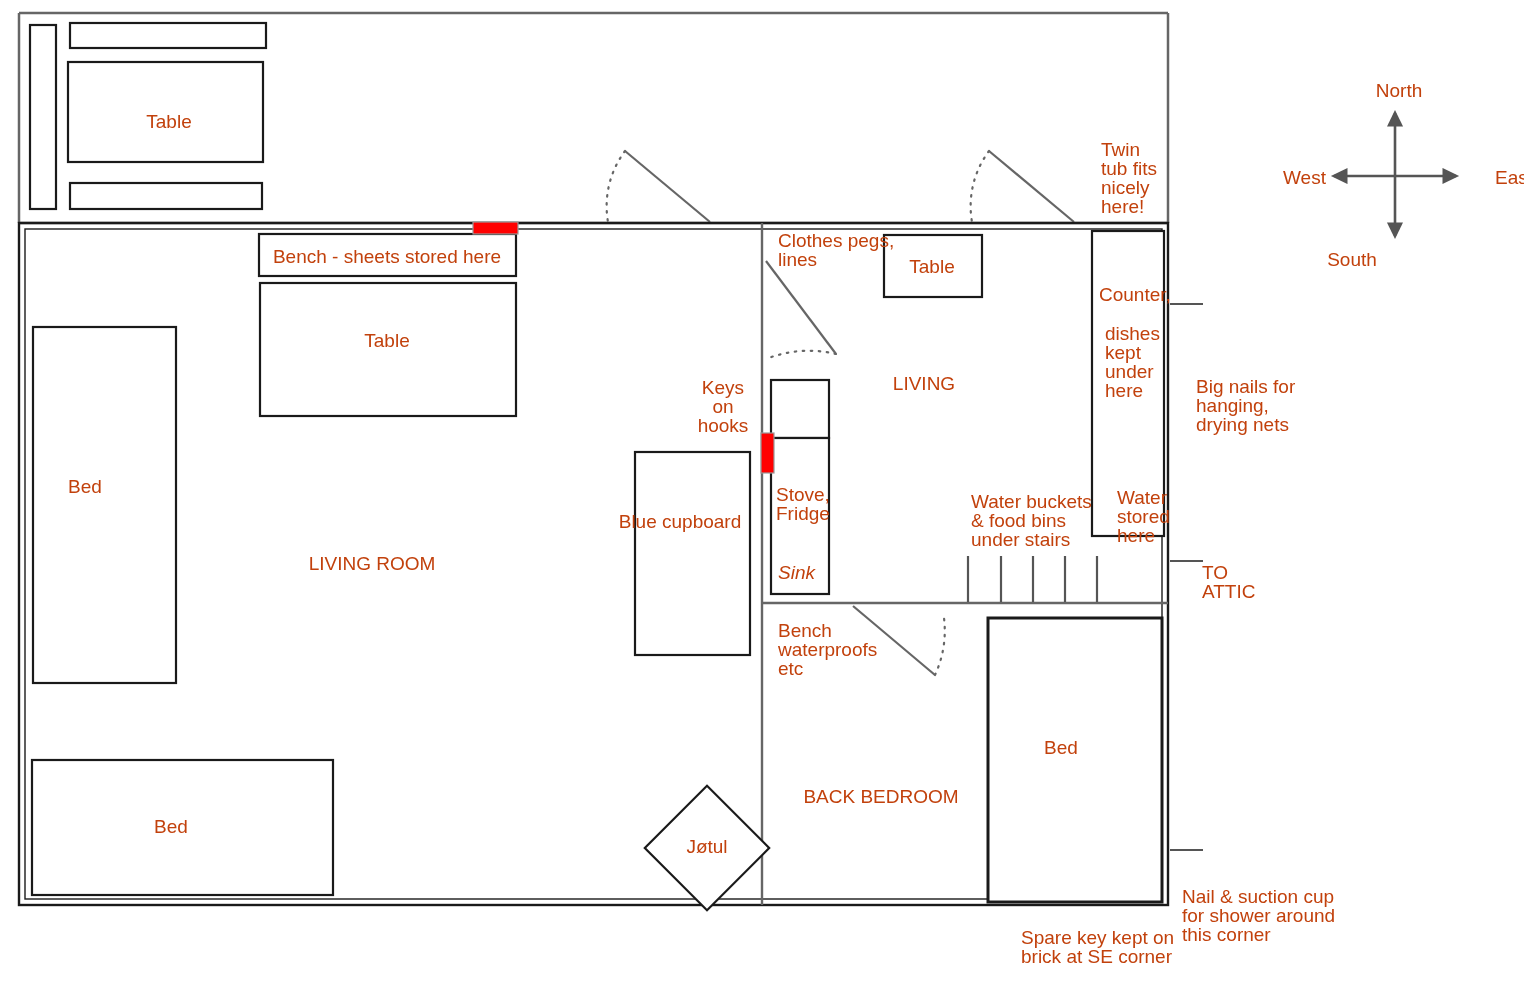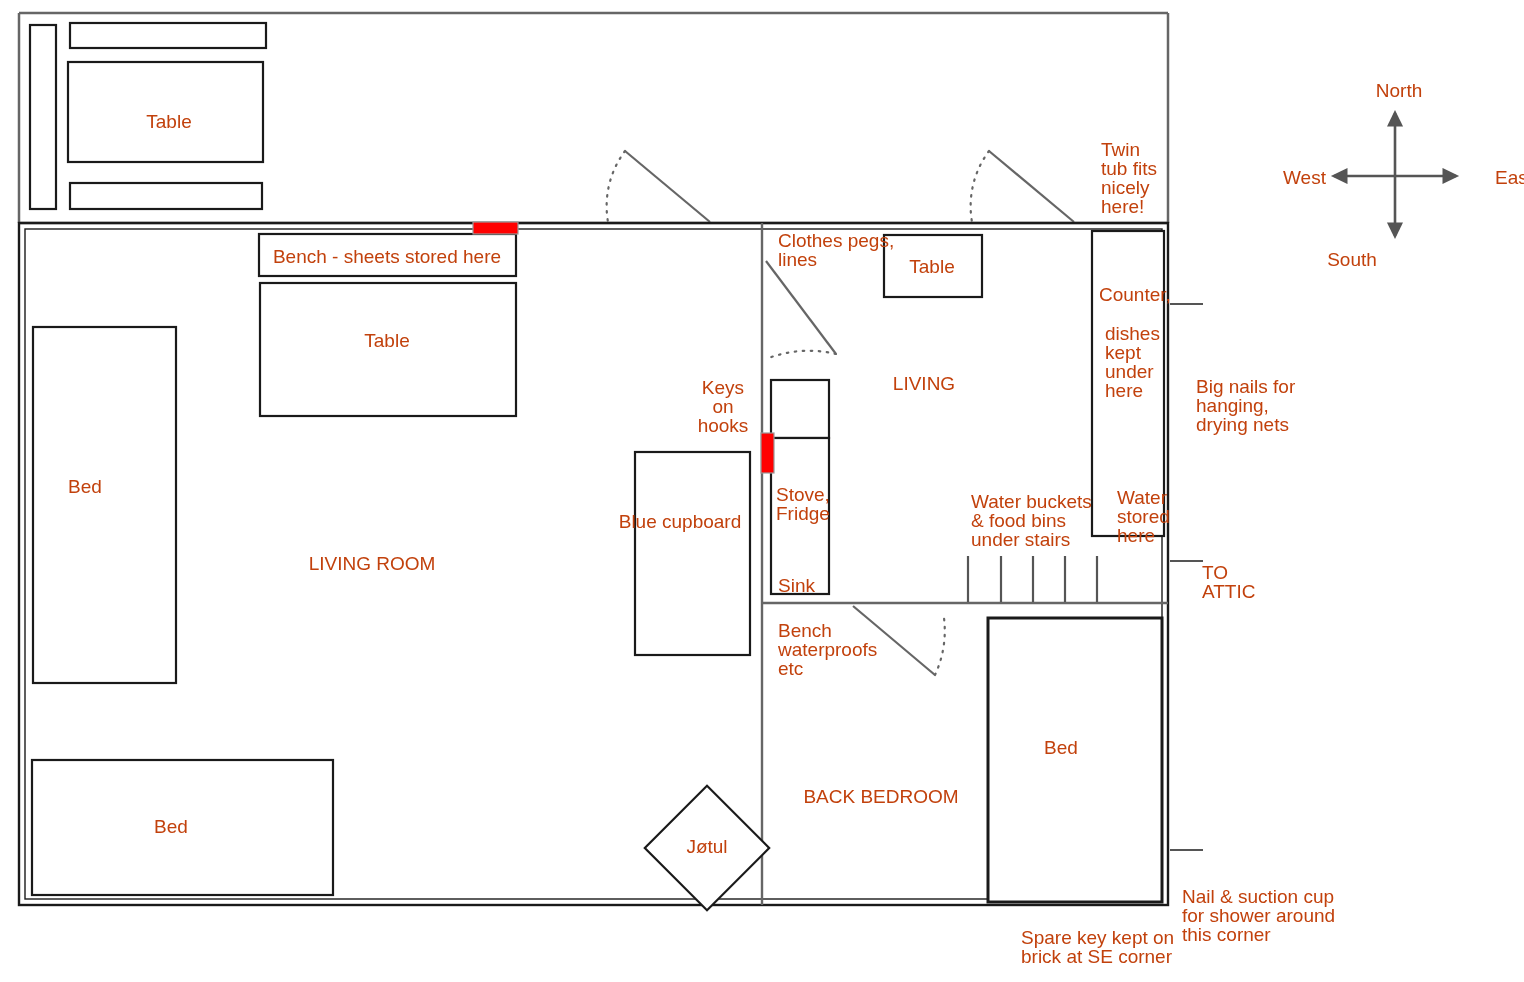--- a/index.html
+++ b/index.html
@@ -153,21 +153,21 @@
 <div class="lbl ctr" style="left:723px; top:378px;text-align:center;">Keys
 on
 hooks</div>
 
 <div class="lbl" style="left:778px; top:231px;">Clothes pegs,
 lines</div>
 <div class="lbl ctr" style="left:932px; top:257px;">Table</div>
 <div class="lbl ctr" style="left:924px; top:374px;">LIVING</div>
 <div class="lbl" style="left:776px; top:485px;">Stove,
 Fridge</div>
-<div class="lbl" style="left:778px; top:576px;">Sink</div>
+<div class="lbl" style="left:778px; top:563px;font-style:italic;">Sink</div>
 <div class="lbl" style="left:1099px; top:285px;">Counter,</div>
 <div class="lbl" style="left:1099px; top:324px;margin-left:6px;">dishes
 kept
 under
 here</div>
 <div class="lbl" style="left:1099px; top:488px;margin-left:18px;">Water
 stored
 here</div>
 <div class="lbl" style="left:971px; top:492px;">Water buckets
 &amp; food bins

